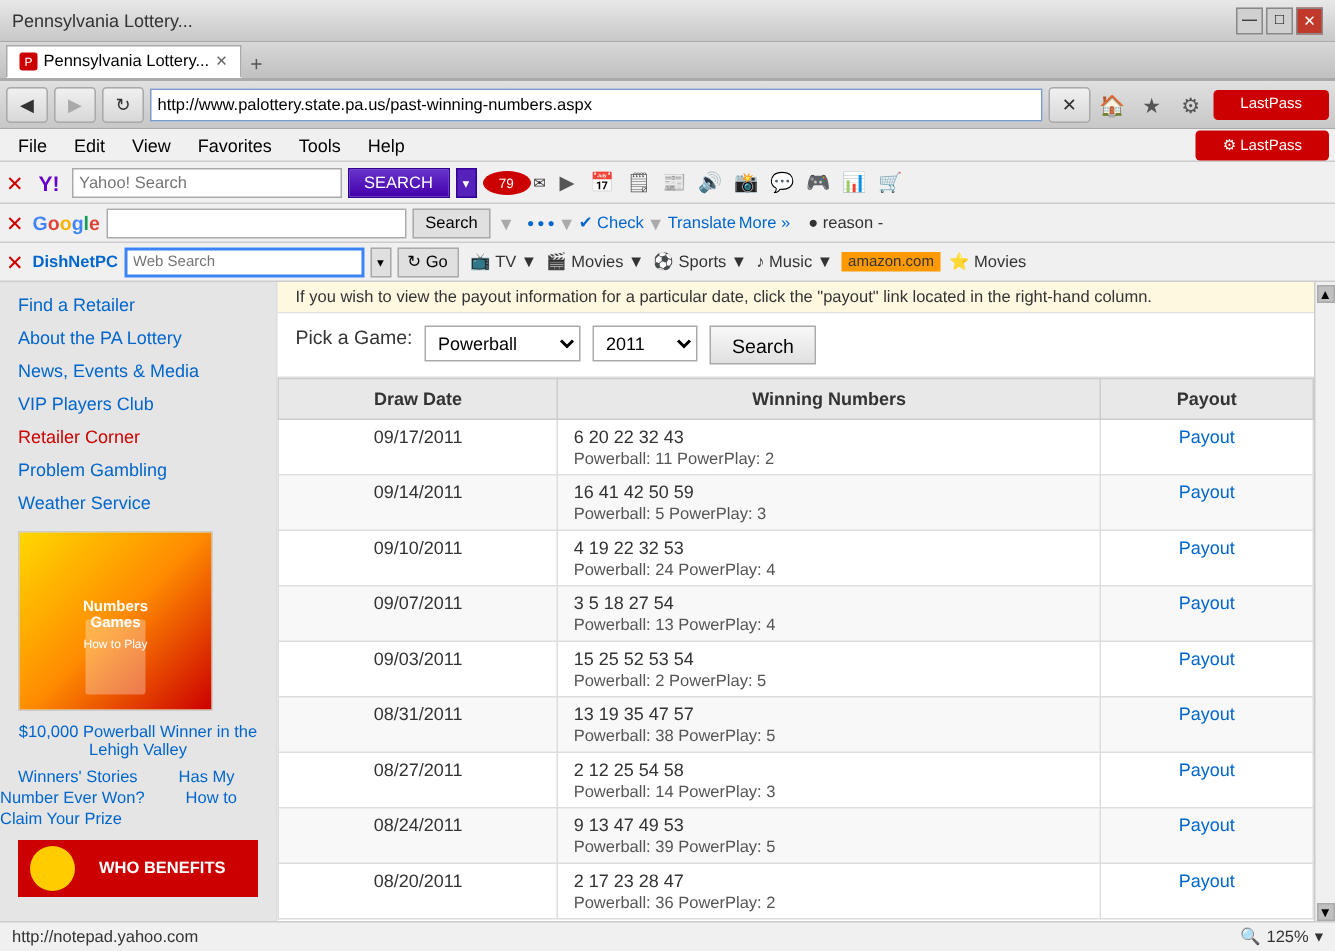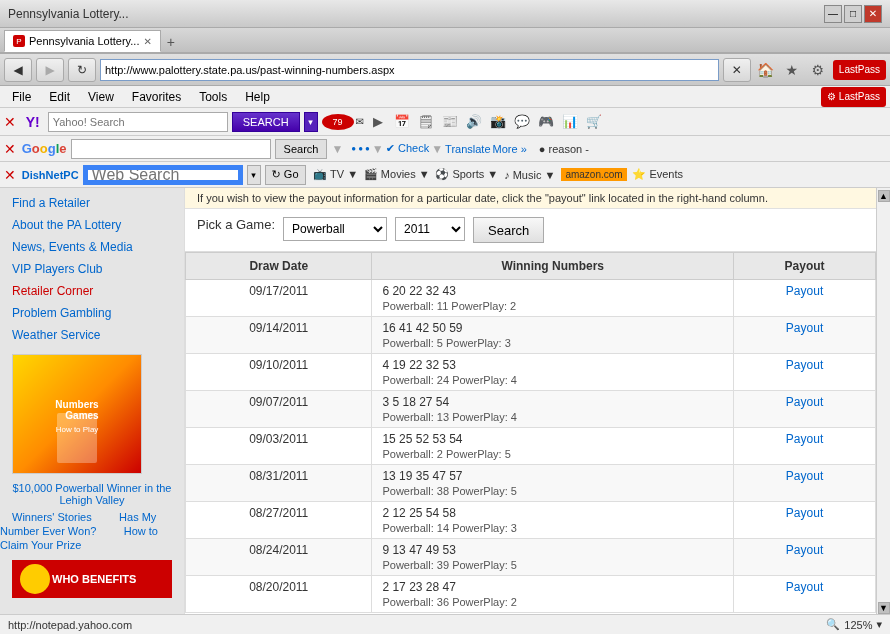--- a/index.html
+++ b/index.html
@@ -66,21 +66,21 @@
     .nav-btn.disabled { color: #aaa; }
     .address-input {
       flex: 1; height: 22px; border: 1px solid #7a9cc8; padding: 0 4px;
       font-size: 11px; background: white;
     }
     .home-btn, .star-btn, .gear-btn {
       width: 22px; height: 22px; display:flex; align-items:center; justify-content:center;
       font-size: 14px; cursor: pointer; color: #555;
     }
     .lastpass-btn {
-      background: #cc0000; color: white; font-size: 10px; padding: 2px 6px;
+      background: #cc0000; color: white; font-size: 10px; padding: 2px 18px;
       border-radius: 3px; cursor: pointer; height: 20px; display:flex; align-items:center;
     }
 
     
     .menu-bar {
       background: #f0f0f0;
       height: 22px;
       display: flex;
       align-items: center;
       padding: 0 4px;
@@ -148,21 +148,21 @@
     .dish-bar {
       background: #f0f0f0;
       height: 26px;
       display: flex;
       align-items: center;
       padding: 0 4px;
       gap: 4px;
       border-bottom: 1px solid #ccc;
     }
     .dish-logo { font-size: 11px; font-weight: bold; color: #0066cc; }
-    .dish-search-input { width: 160px; height: 20px; border: 5px solid #3b82f6; padding: 0 4px; font-size: 16px; }
+    .dish-search-input { width: 160px; height: 20px; border: 2px solid #3b82f6; padding: 0 4px; font-size: 10px; }
     .dish-dropdown {
       width: 14px; height: 20px; background: #e0e0e0; border: 1px solid #aaa;
       display:flex; align-items:center; justify-content:center; font-size: 9px; cursor: pointer;
     }
     .dish-go-btn {
       background: #e0e0e0; border: 1px solid #aaa; padding: 1px 6px; font-size: 11px; cursor: pointer; height: 20px;
     }
     .dish-bar-items { display:flex; align-items:center; gap: 6px; margin-left: 4px; }
     .dish-bar-item { font-size: 11px; color: #333; cursor: pointer; display:flex; align-items:center; gap: 2px; }
 
@@ -208,21 +208,21 @@
     .sidebar-story { margin: 4px 12px; font-size: 11px; color: #0066cc; cursor: pointer; }
     .sidebar-who {
       margin: 8px 12px;
       background: #cc0000;
       color: white;
       font-size: 11px;
       font-weight: bold;
       padding: 4px 8px;
       display: flex;
       align-items: center;
-      gap: 2px;
+      gap: 16px;
     }
     .who-icon { width: 30px; height: 30px; background: #ffcc00; border-radius: 50%; }
 
     
     .content {
       flex: 1;
       overflow-y: auto;
       padding: 0;
     }
     .notice-bar {
@@ -401,38 +401,38 @@
   <span class="dish-logo">DishNetPC</span>
   <input class="dish-search-input" type="text" placeholder="Web Search" style="">
   <div class="dish-dropdown">▾</div>
   <button class="dish-go-btn">↻ Go</button>
   <div class="dish-bar-items">
     <span class="dish-bar-item">📺 TV ▼</span>
     <span class="dish-bar-item">🎬 Movies ▼</span>
     <span class="dish-bar-item">⚽ Sports ▼</span>
     <span class="dish-bar-item">♪ Music ▼</span>
     <span class="dish-bar-item" style="background:#ff9900; padding: 1px 4px; font-size:10px; color:#333;">amazon.com</span>
-    <span class="dish-bar-item">⭐ Events</span>
+    <span class="dish-bar-item">⭐ Movies</span>
   </div>
 </div>
 
 <div class="main-layout">
 
   <div class="sidebar">
     <a class="sidebar-link">Find a Retailer</a>
     <a class="sidebar-link">About the PA Lottery</a>
     <a class="sidebar-link">News, Events &amp; Media</a>
     <a class="sidebar-link">VIP Players Club</a>
     <a class="sidebar-link active">Retailer Corner</a>
     <a class="sidebar-link">Problem Gambling</a>
     <a class="sidebar-link">Weather Service</a>
     
     <div class="sidebar-image">
       <div style="background: linear-gradient(135deg, #ffd700 0%, #ff8c00 50%, #cc0000 100%); width:100%; height:100%; display:flex; flex-direction:column; align-items:center; justify-content:center; position:relative;">
-        <div style="font-size:10px; color:white; font-weight:bold; text-align:right; padding:4px;">Numbers<br>Games</div>
+        <div style="font-size:10px; color:white; font-weight:bold; text-align:center; padding:4px;">Numbers<br>Games</div>
         <div style="font-size:8px; color:white; text-align:center;">How to Play</div>
         <div style="position:absolute; bottom:10px; width:40px; height:50px; background:rgba(255,255,255,0.3); border-radius:2px;"></div>
       </div>
     </div>
     
     <div class="sidebar-caption">$10,000 Powerball Winner in the Lehigh Valley</div>
     
     <a class="sidebar-story">Winners' Stories</a>
     <a class="sidebar-story">Has My Number Ever Won?</a>
     <a class="sidebar-story">How to Claim Your Prize</a>

